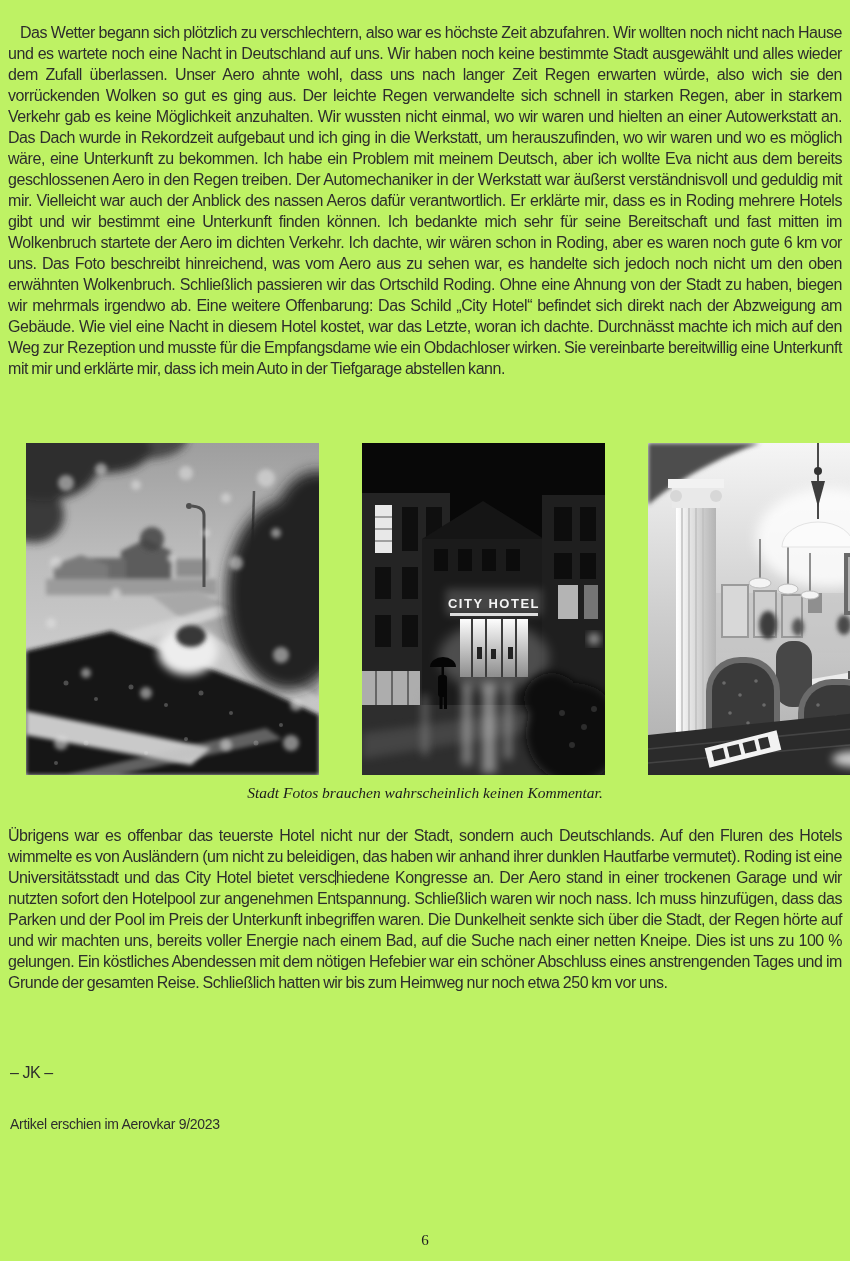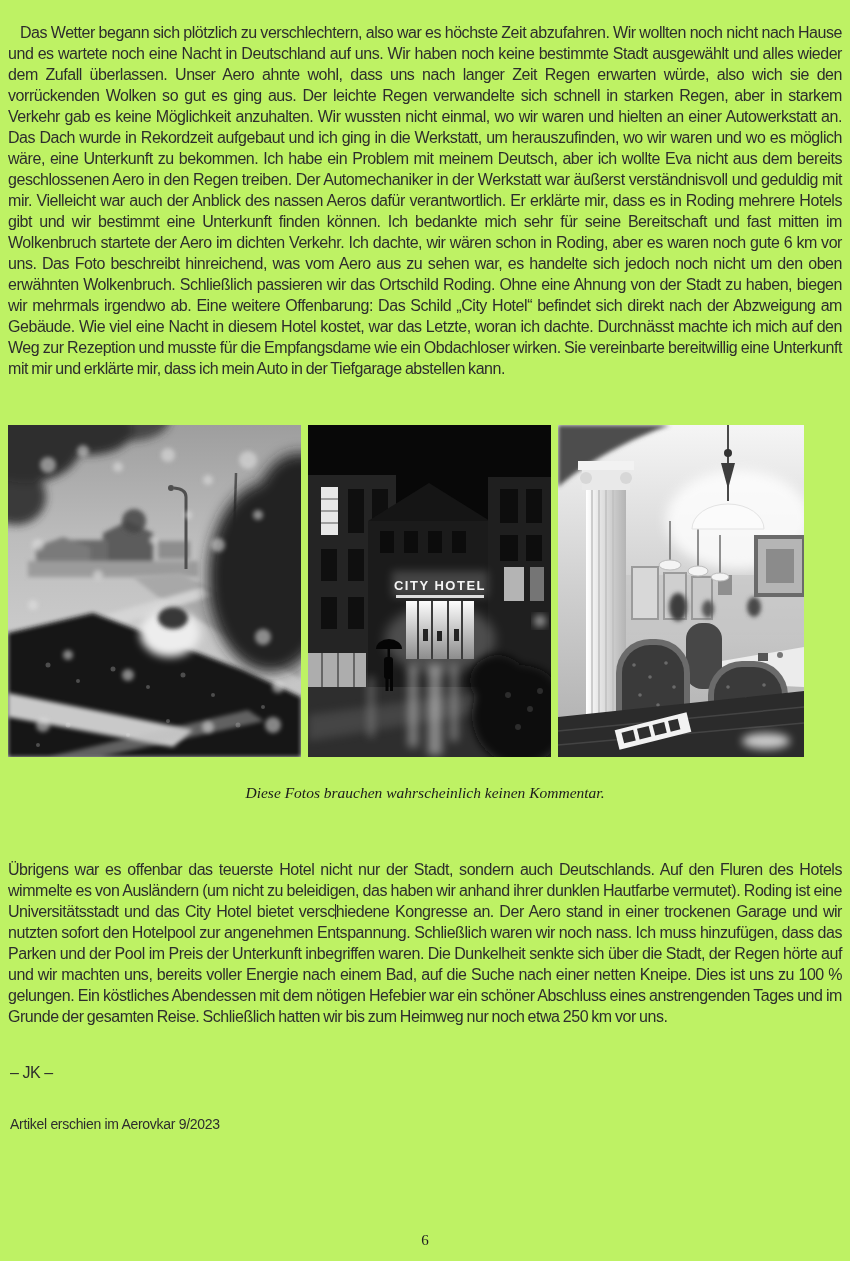--- a/index.html
+++ b/index.html
@@ -6,30 +6,30 @@
   .page {
     position:relative; width:850px; height:1261px; background:#bef264;
     font-family:"Liberation Sans", sans-serif; color:#2d2d2d; overflow:hidden;padding-left:26px;
   }
   .para {
     position:absolute; left:8px; width:834px;
     font-size:16px; line-height:21px; text-align:justify;
     letter-spacing:-0.45px; word-spacing:-0.8px;
   }
   #para1 { top:6px; text-indent:12px; }
-  #para2 { top:843px; }
+  #para2 { top:809px; }
   .caret {
     display:inline-block; width:1px; height:15px; background:#2a2a2a;
     vertical-align:-2px;
   }
   .photo-strip {
     position:absolute; top:425px; left:8px; width:795px; height:332px;
     display:flex; gap:7px;
   }
-  .photo-strip figure { margin:0; padding:0; line-height:0; }
+  .photo-strip figure { margin:18px; padding:0; line-height:0; }
   .caption {
     position:absolute; top:784px; left:0; width:850px; text-align:center;
     font-family:"Liberation Serif", serif; font-style:italic;
     font-size:15.5px; color:#1b1b1b;
   }
   .question {
     position:absolute; top:1026px; left:8px; width:834px;
     font-size:16px; letter-spacing:-0.45px; text-indent:28px;
   }
   .signature {
@@ -360,21 +360,21 @@
             <rect x="96" y="300" width="12" height="11"></rect>
               <rect x="112" y="300" width="10" height="11"></rect>
           </g>
         </g>
         <ellipse cx="208" cy="316" rx="24" ry="8" fill="#ffffff" opacity="0.75" filter="url(#c4)"></ellipse>
       </svg>
     </figure>
 
   </div>
 
-  <div class="caption">Diese Fotos brauchen wahrscheinlich keinen Kommentar.</div>
+  <div class="caption">Stadt Fotos brauchen wahrscheinlich keinen Kommentar.</div>
 
   <p class="para" id="para2"><span>Übrigens war es offenbar das teuerste Hotel nicht nur der Stadt, sondern auch Deutschlands. Auf den Fluren des Hotels wimmelte es von Ausländern (um nicht zu beleidigen, das haben wir anhand ihrer dunklen Hautfarbe vermutet). Roding ist eine Universitätsstadt und das City Hotel bietet versc</span><span class="caret"></span><span>hiedene Kongresse an. Der Aero stand in einer trockenen Garage und wir nutzten sofort den Hotelpool zur angenehmen Entspannung. Schließlich waren wir noch nass. Ich muss hinzufügen, dass das Parken und der Pool im Preis der Unterkunft inbegriffen waren. Die Dunkelheit senkte sich über die Stadt, der Regen hörte auf und wir machten uns, bereits voller Energie nach einem Bad, auf die Suche nach einer netten Kneipe. Dies ist uns zu 100 % gelungen. Ein köstliches Abendessen mit dem nötigen Hefebier war ein schöner Abschluss eines anstrengenden Tages und im Grunde der gesamten Reise. Schließlich hatten wir bis zum Heimweg nur noch etwa 250 km vor uns.</span></p>
 
 
   <p class="signature">– JK –</p>
 
   <p class="source-note">Artikel erschien im Aerovkar 9/2023</p>
 
   <div class="page-number">6</div>
 

